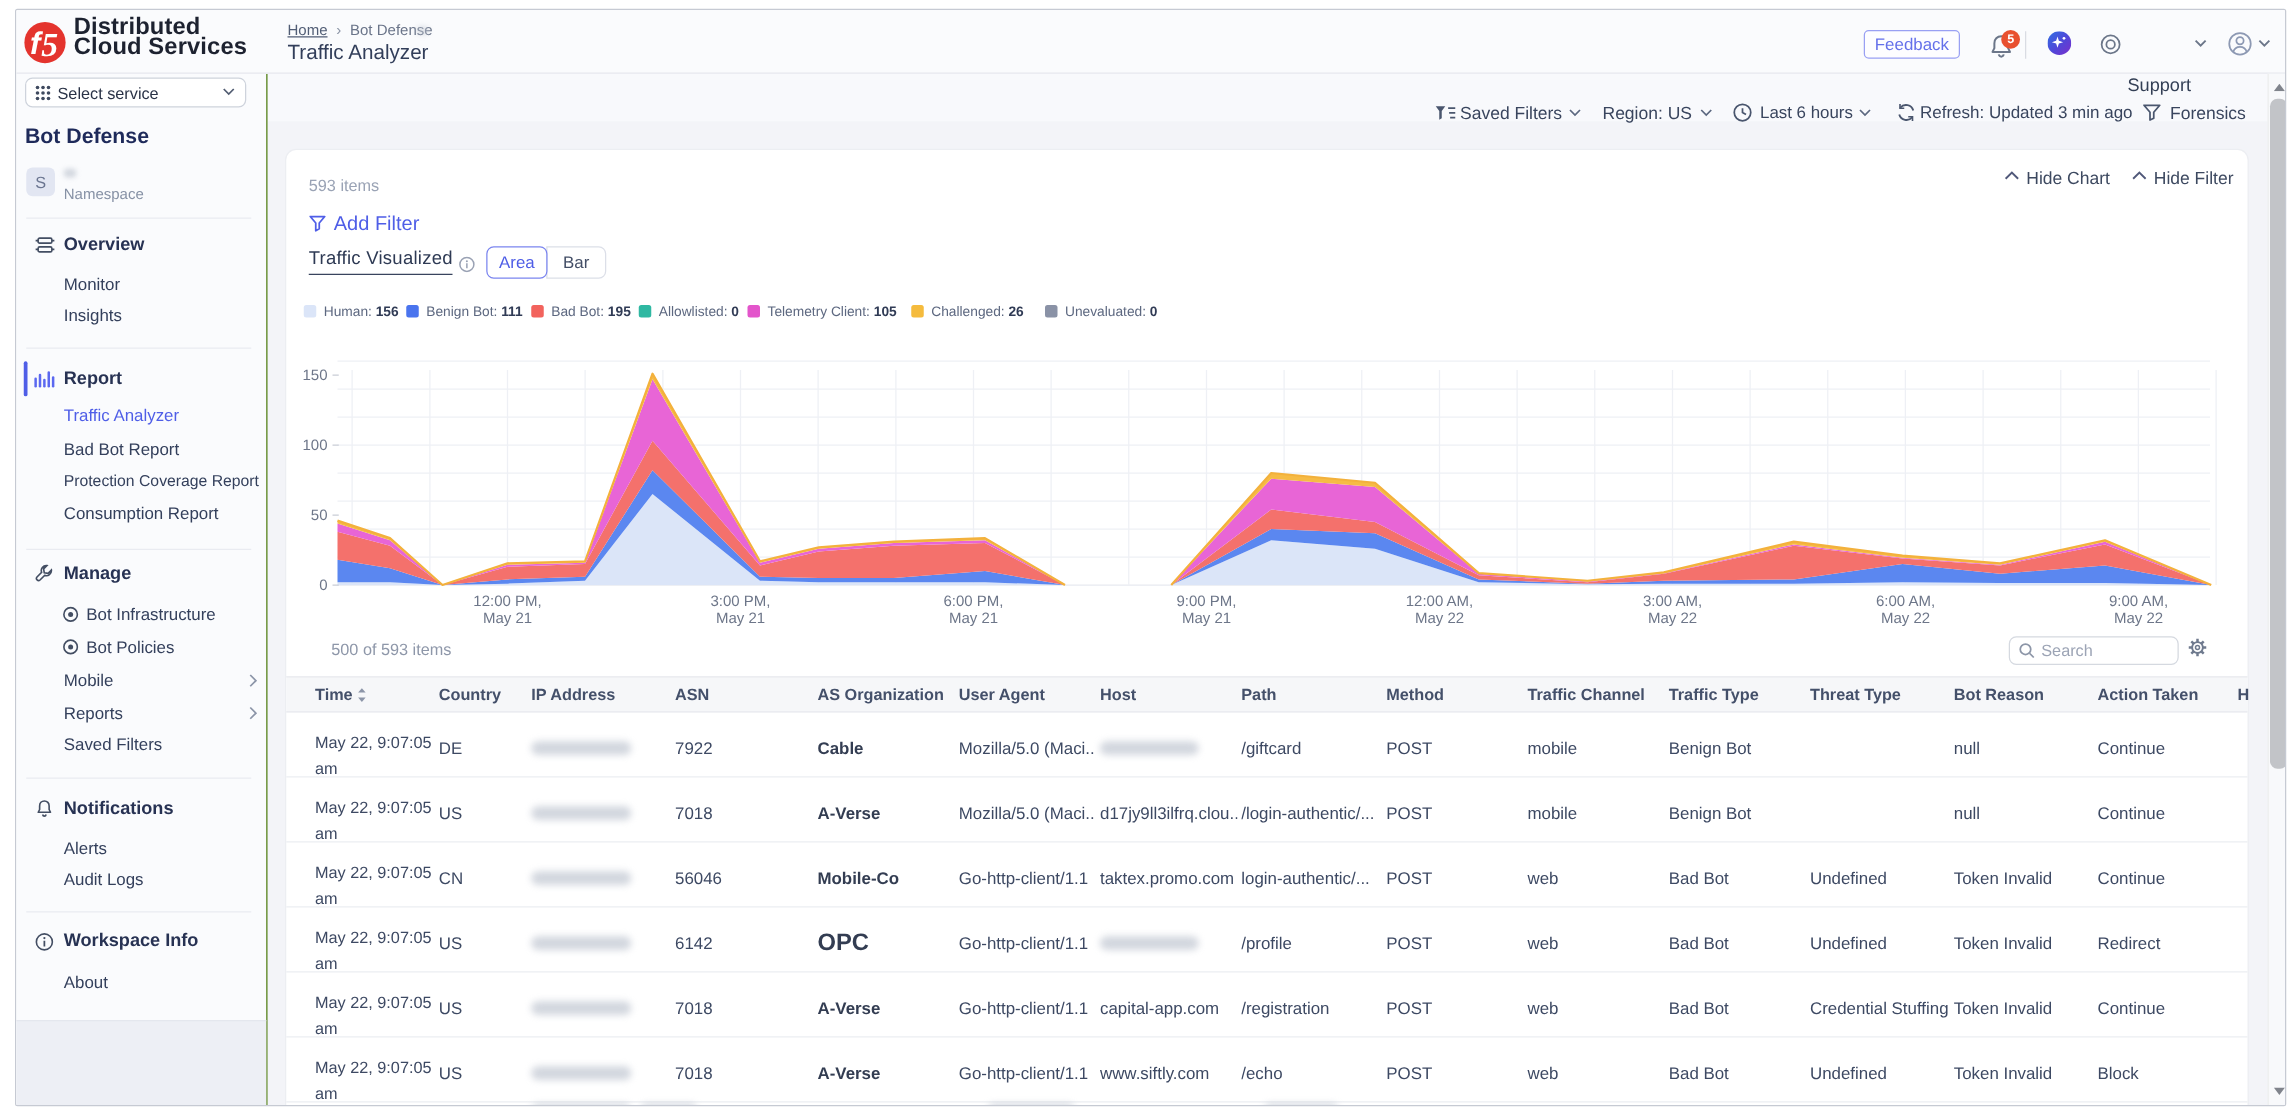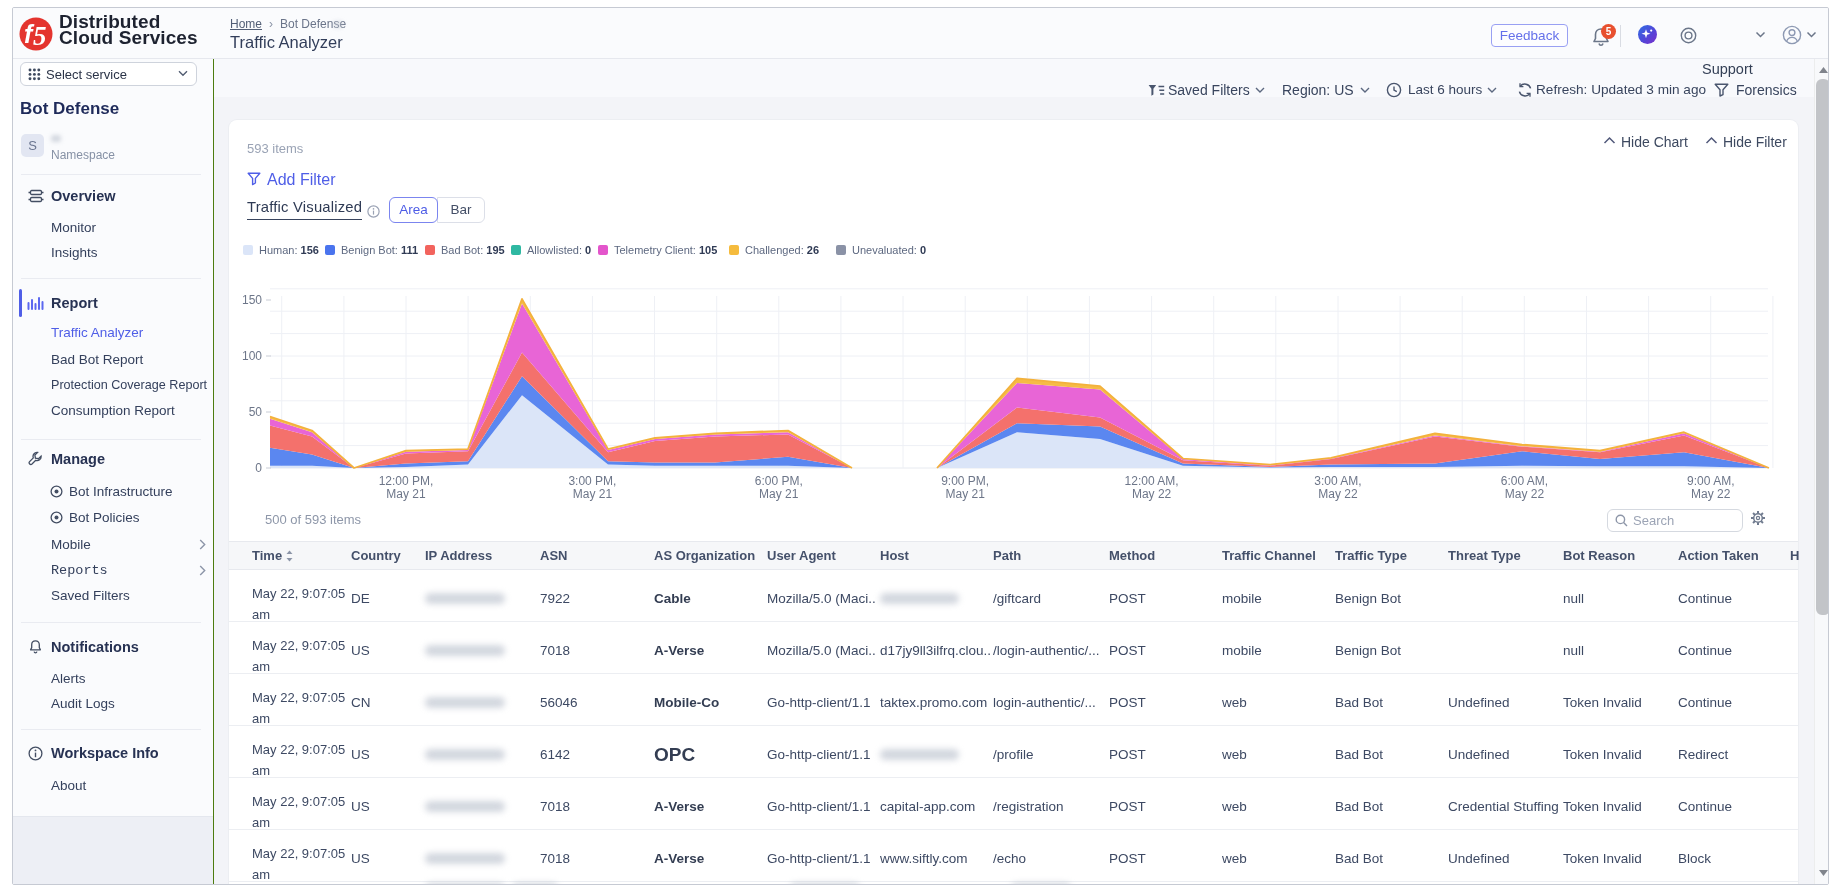--- a/index.html
+++ b/index.html
@@ -127,21 +127,21 @@
       <div class="abs nav" style="left:56px;top:425px;">Bot Infrastructure</div>
       <svg class="abs" style="left:37px;top:452px" width="13" height="13" viewBox="0 0 13 13" fill="none">
         <circle cx="6.5" cy="6.5" r="5.4" stroke="#434e63" stroke-width="1.3"></circle>
         <circle cx="6.5" cy="6.5" r="2" fill="#434e63"></circle>
       </svg>
       <div class="abs nav" style="left:56px;top:451px;">Bot Policies</div>
       <div class="sub" style="top:478px;">Mobile</div>
       <svg class="abs" style="left:186px;top:480px" width="7" height="11" viewBox="0 0 7 11" fill="none" stroke="#8c95a8" stroke-width="1.4">
         <path d="M1.2 1 L5.7 5.5 L1.2 10"></path>
       </svg>
-      <div class="sub" style="top:504px;font-family:Liberation Mono, monospace;">Reports</div>
+      <div class="sub" style="top:504px;">Reports</div>
       <svg class="abs" style="left:186px;top:506px" width="7" height="11" viewBox="0 0 7 11" fill="none" stroke="#8c95a8" stroke-width="1.4">
         <path d="M1.2 1 L5.7 5.5 L1.2 10"></path>
       </svg>
       <div class="sub" style="top:529px;">Saved Filters</div>
       <div class="divid" style="top:563px;"></div>
       <svg class="abs" style="left:15px;top:580px" width="15" height="16" viewBox="0 0 15 16" fill="none" stroke="#434e63" stroke-width="1.3">
 <path d="M7.5 1.8 C5.2 1.8 3.7 3.5 3.7 5.7 L3.7 8.6 L2.6 10.8 L12.4 10.8 L11.3 8.6 L11.3 5.7 C11.3 3.5 9.8 1.8 7.5 1.8 Z" stroke-linejoin="round"></path>
 <path d="M6.1 12.6 C6.3 13.5 6.8 13.9 7.5 13.9 C8.2 13.9 8.7 13.5 8.9 12.6"></path>
 </svg>
       <div class="abs navhead" style="left:38px;top:580px;">Notifications</div>

